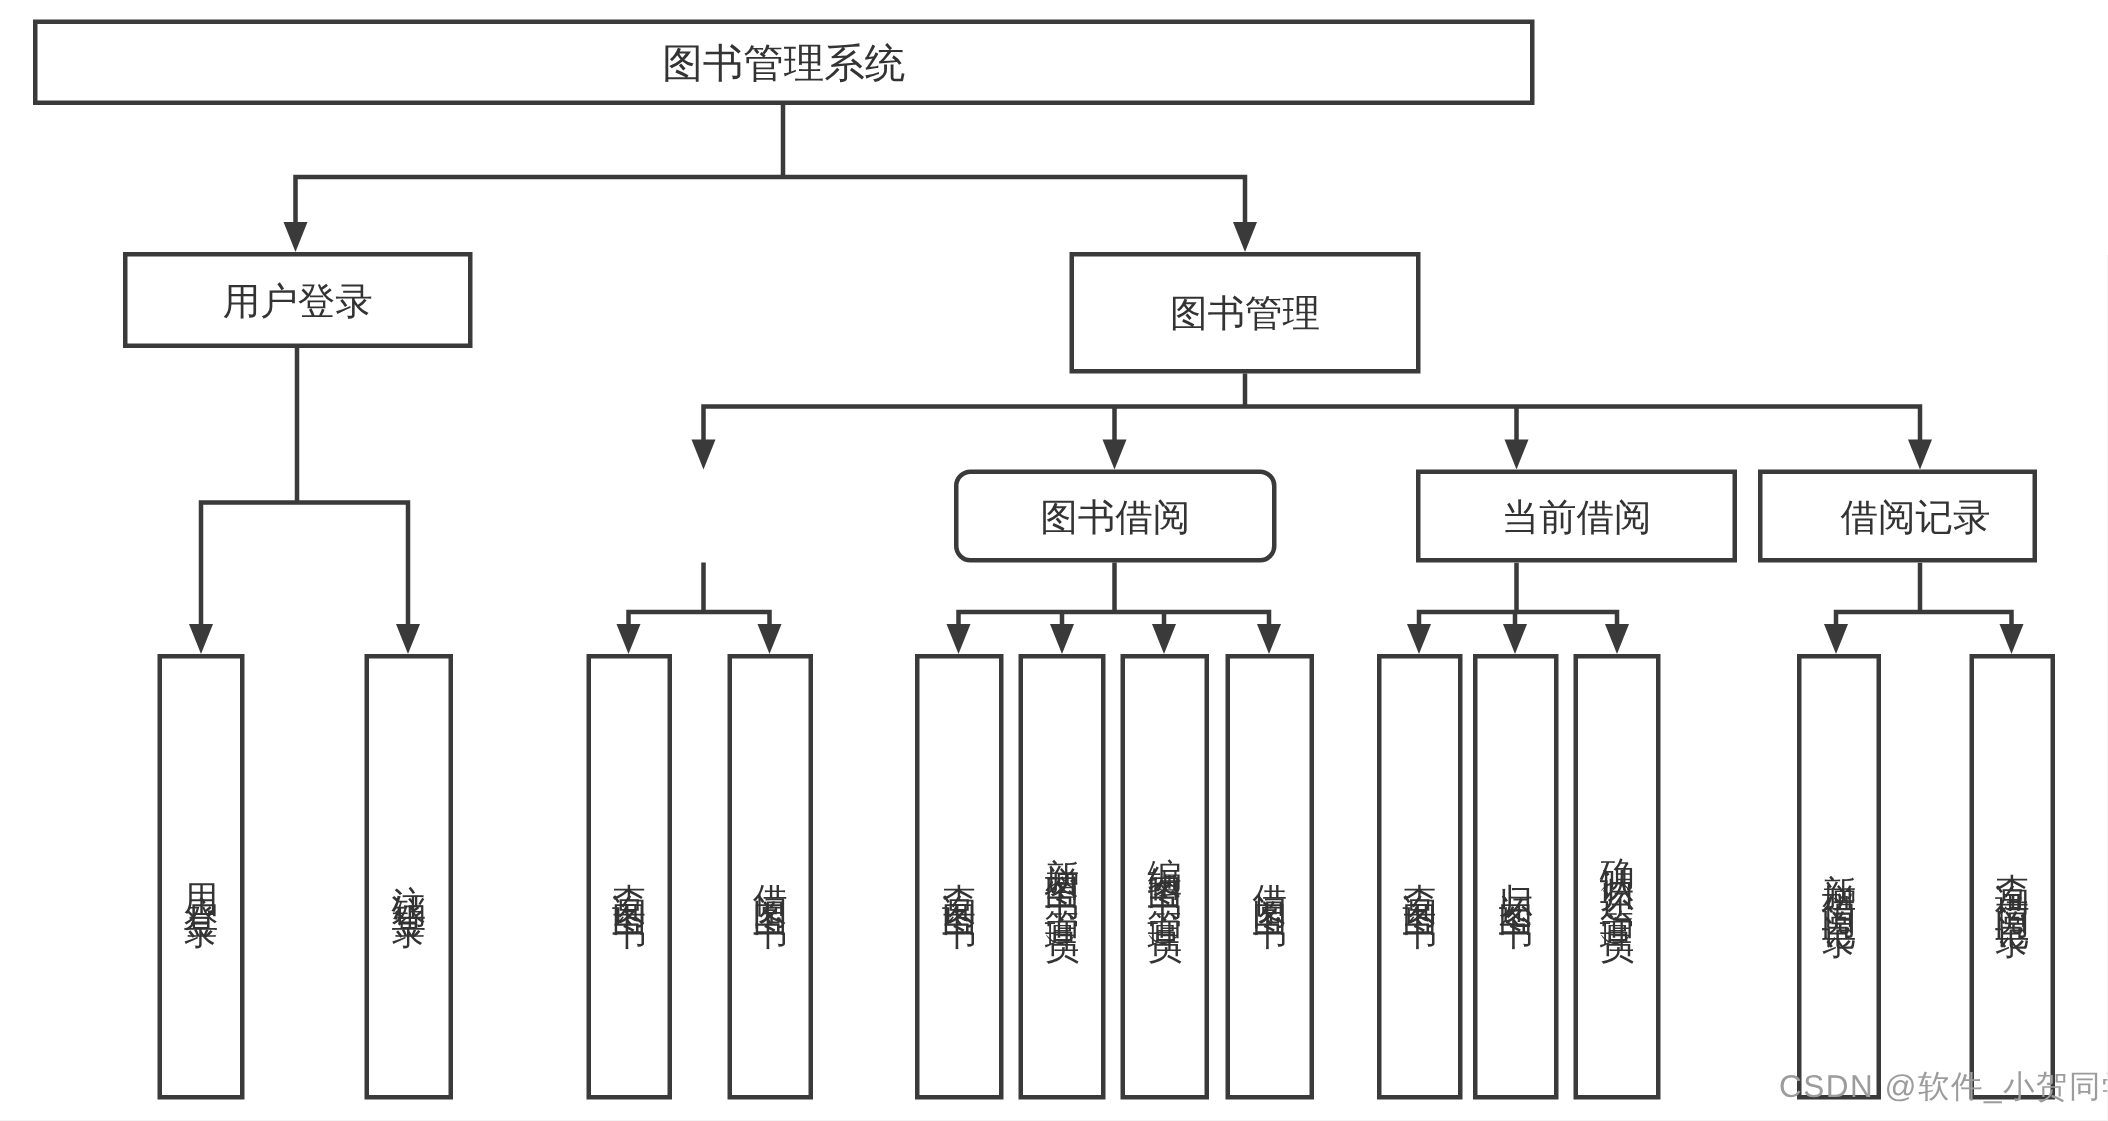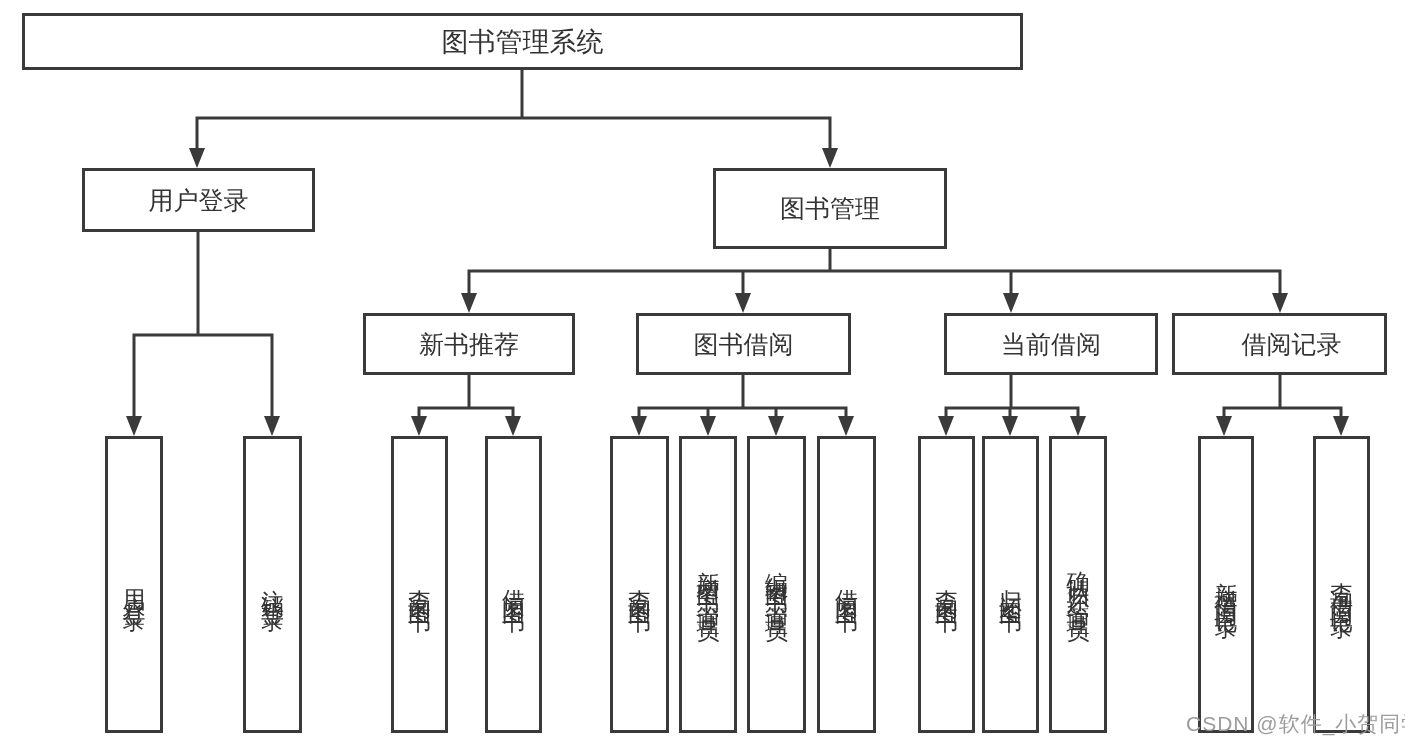--- a/index.html
+++ b/index.html
@@ -81,24 +81,23 @@
     <path class="ln" d="M1280 375 L1280 408 M1224 420 L1224 408 L1341 408 L1341 420"></path>
     <polygon class="ah" points="1216,416 1232,416 1224,436"></polygon>
     <polygon class="ah" points="1333,416 1349,416 1341,436"></polygon>
   </svg>
 
   <div class="hbox root" style="left:22px;top:13px;width:1001px;height:57px;">图书管理系统</div>
 
   <div class="hbox" style="left:82px;top:168px;width:233px;height:64px;">用户登录</div>
   <div class="hbox" style="left:713px;top:168px;width:234px;height:81px;">图书管理</div>
 
-  <div class="hbox" style="left:363px;top:313px;width:212px;height:62px;">新书推荐</div>
-  <div class="hbox" style="left:636px;top:313px;width:215px;height:62px;">图书借阅</div>
+  <div class="hbox" style="left:636px;top:313px;width:215px;height:62px;border-radius:11px;">图书借阅</div>
   <div class="hbox" style="left:944px;top:313px;width:214px;height:62px;">当前借阅</div>
-  <div class="hbox" style="left:1172px;top:313px;width:215px;height:62px;padding-left:24px;">借阅记录</div>
+  <div class="hbox" style="left:1172px;top:313px;width:186px;height:62px;padding-left:24px;">借阅记录</div>
 
   <div class="vbox" style="left:105px;width:58px;">用户登录</div>
   <div class="vbox" style="left:243px;width:59px;">注销登录</div>
 
   <div class="vbox" style="left:391px;width:57px;">查询图书</div>
   <div class="vbox" style="left:485px;width:57px;">借阅图书</div>
 
   <div class="vbox" style="left:610px;width:59px;">查询图书</div>
   <div class="vbox" style="left:679px;width:58px;">新增图书（管理员）</div>
   <div class="vbox" style="left:747px;width:59px;">编辑图书（管理员）</div>

